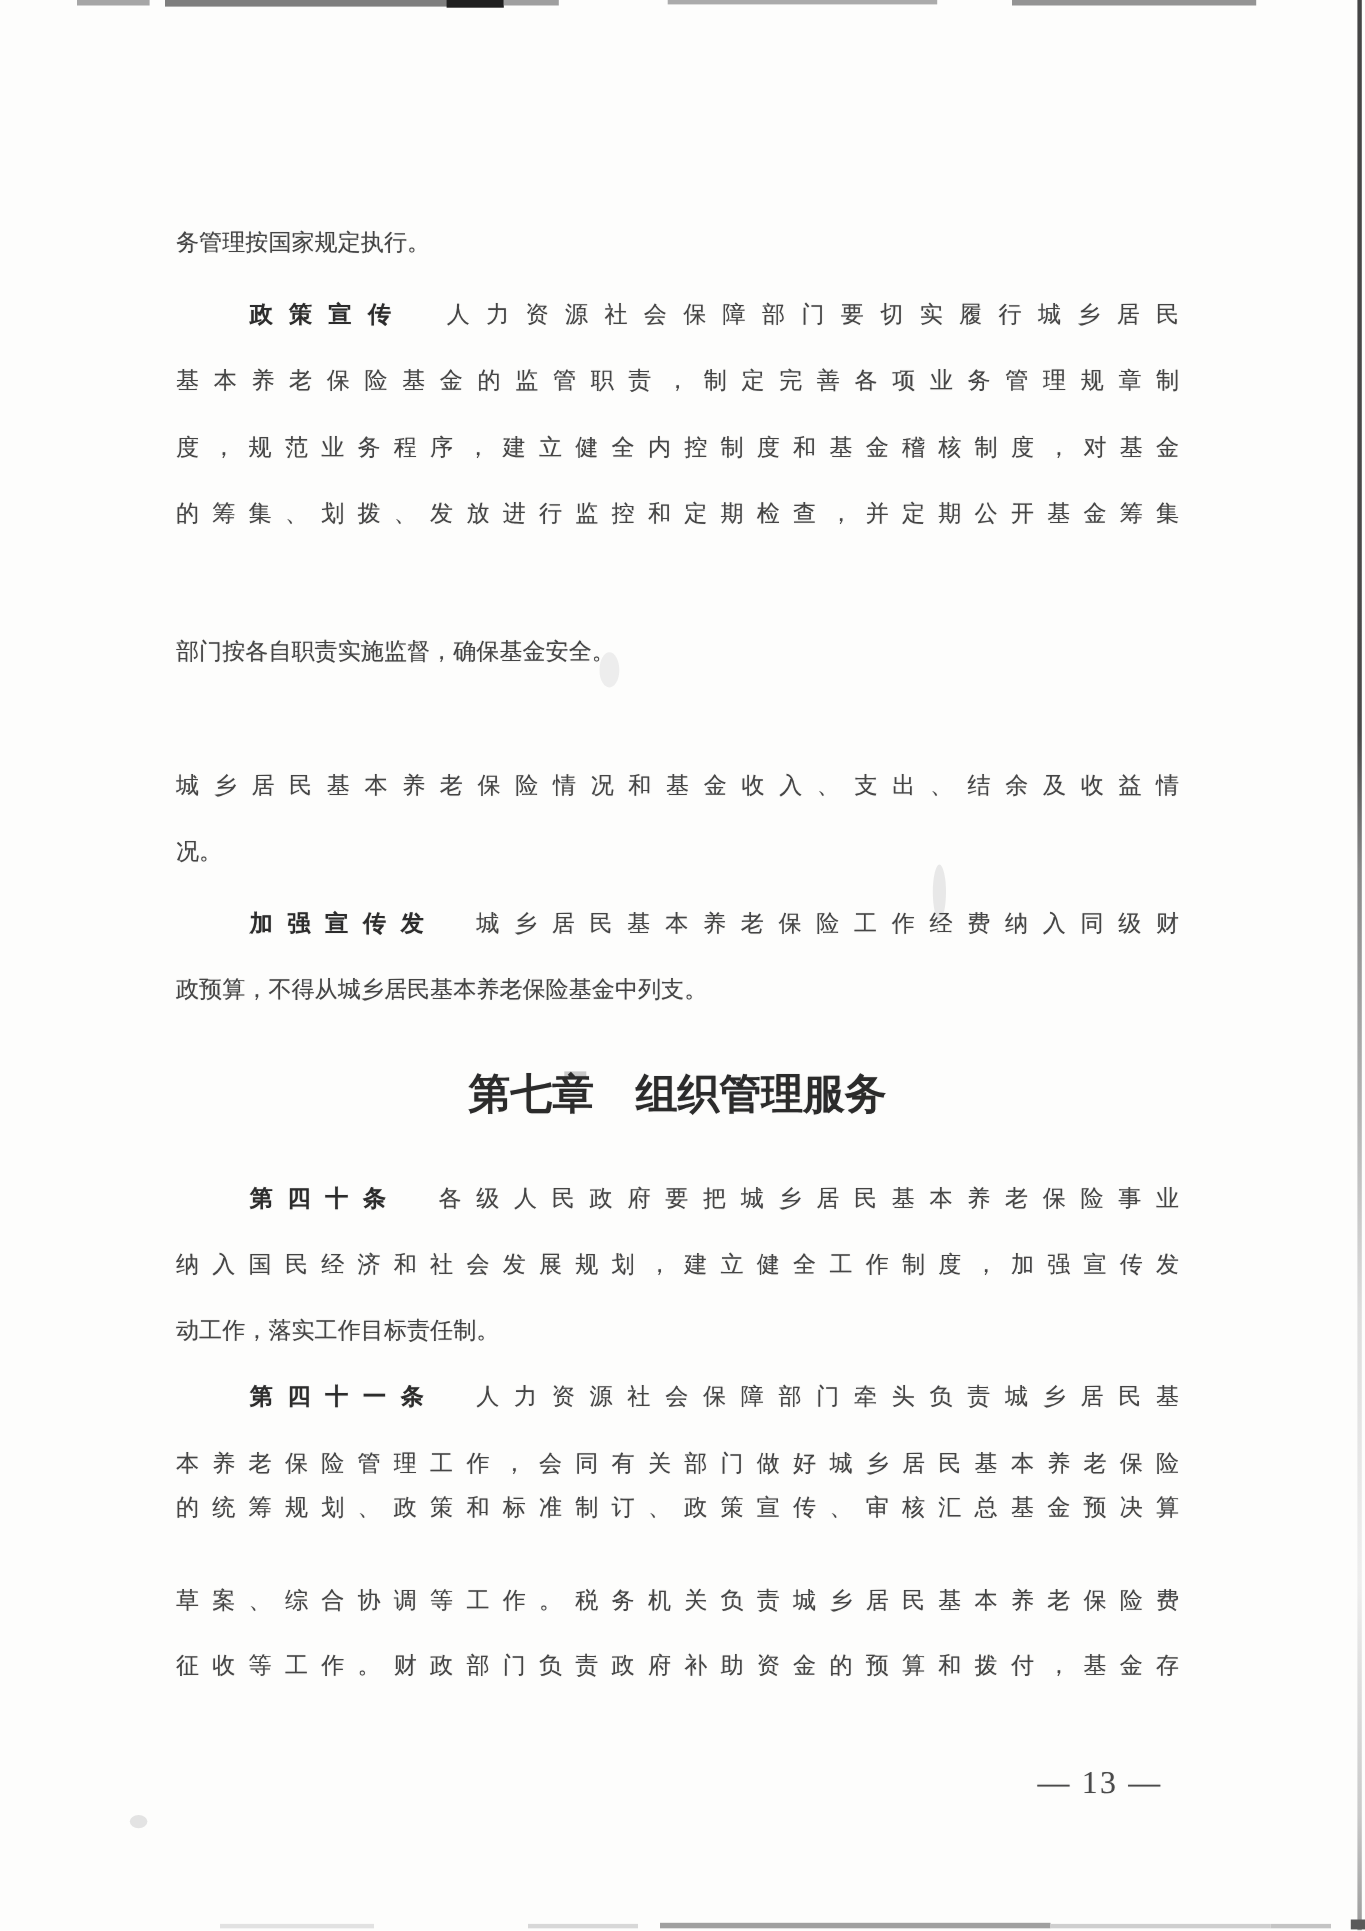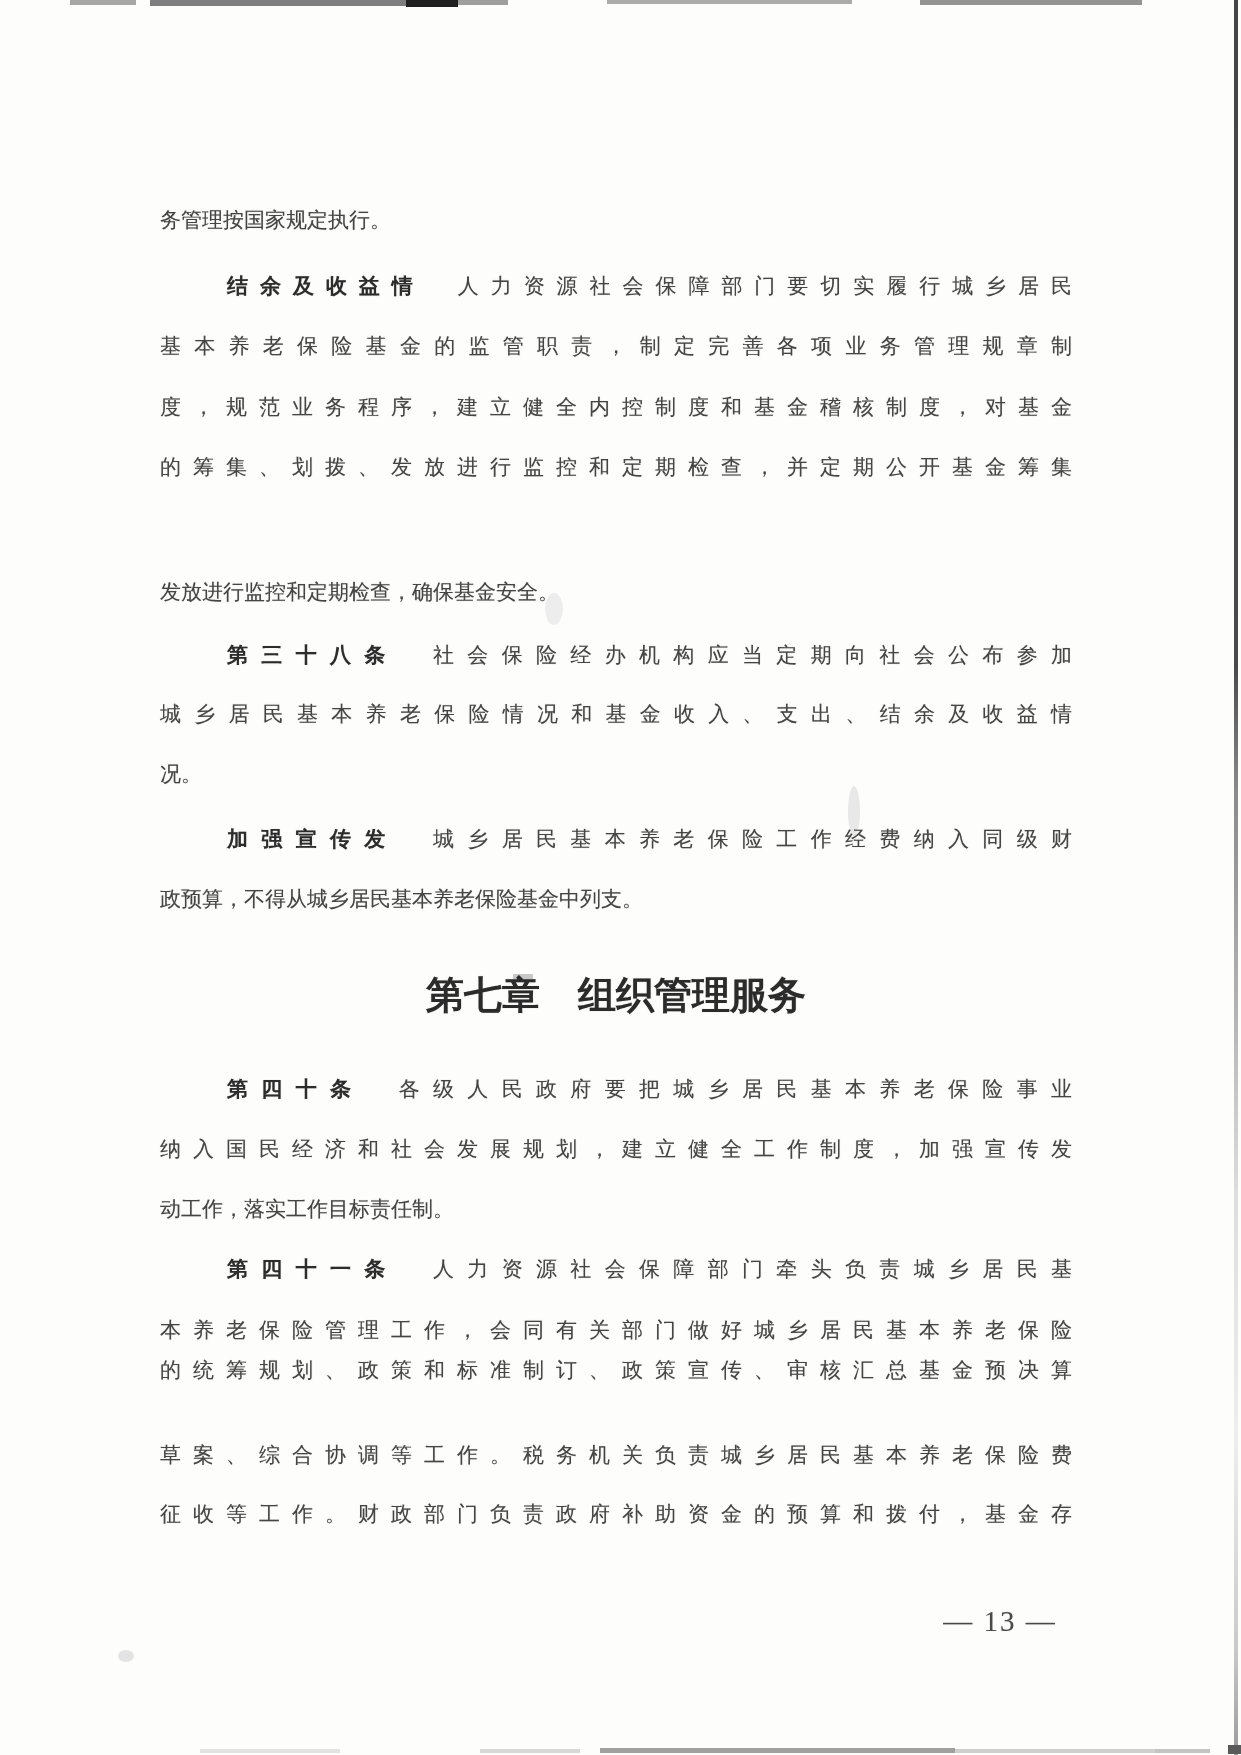--- a/index.html
+++ b/index.html
@@ -78,27 +78,26 @@
   <div class="art" style="left:1155px;top:1749px;width:55px;height:4px;background:#c4c4c4;"></div>
   <div class="art" style="left:1228px;top:1745px;width:13px;height:9px;background:#5a5a5a;"></div>
 
   <div class="smudge" style="left:545px;top:593px;width:18px;height:32px;background:#ededed;"></div>
   <div class="smudge" style="left:848px;top:786px;width:12px;height:50px;background:#e8e8e8;"></div>
   <div class="art" style="left:513px;top:974px;width:20px;height:5px;background:#c9c9c9;"></div>
   <div class="smudge" style="left:118px;top:1650px;width:16px;height:12px;background:#e3e3e3;"></div>
 
   <div class="line end" style="top:202px;"><span>务管理按国家规定执行。</span></div>
 
-  <div class="line indent" style="top:268px;"><span class="num">结余及收益情</span><span>　人力资源社会保障部门要切实履行城乡居民</span></div>
+  <div class="line indent" style="top:268px;"><span class="num">政策宣传</span><span>　人力资源社会保障部门要切实履行城乡居民</span></div>
   <div class="line" style="top:328px;"><span>基本养老保险基金的监管职责，制定完善各项业务管理规章制</span></div>
   <div class="line" style="top:389px;"><span>度，规范业务程序，建立健全内控制度和基金稽核制度，对基金</span></div>
   <div class="line" style="top:449px;"><span>的筹集、划拨、发放进行监控和定期检查，并定期公开基金筹集</span></div>
-  <div class="line end" style="top:574px;"><span>发放进行监控和定期检查，确保基金安全。</span></div>
+  <div class="line end" style="top:574px;"><span>部门按各自职责实施监督，确保基金安全。</span></div>
 
-  <div class="line indent" style="top:637px;"><span class="num">第三十八条</span><span>　社会保险经办机构应当定期向社会公布参加</span></div>
   <div class="line" style="top:696px;"><span>城乡居民基本养老保险情况和基金收入、支出、结余及收益情</span></div>
   <div class="line end" style="top:756px;"><span>况。</span></div>
 
   <div class="line indent" style="top:821px;"><span class="num">加强宣传发</span><span>　城乡居民基本养老保险工作经费纳入同级财</span></div>
   <div class="line end" style="top:881px;"><span>政预算，不得从城乡居民基本养老保险基金中列支。</span></div>
 
   <div class="heading" style="top:974px;">第七章　组织管理服务</div>
 
   <div class="line indent" style="top:1071px;"><span class="num">第四十条</span><span>　各级人民政府要把城乡居民基本养老保险事业</span></div>
   <div class="line" style="top:1131px;"><span>纳入国民经济和社会发展规划，建立健全工作制度，加强宣传发</span></div>

